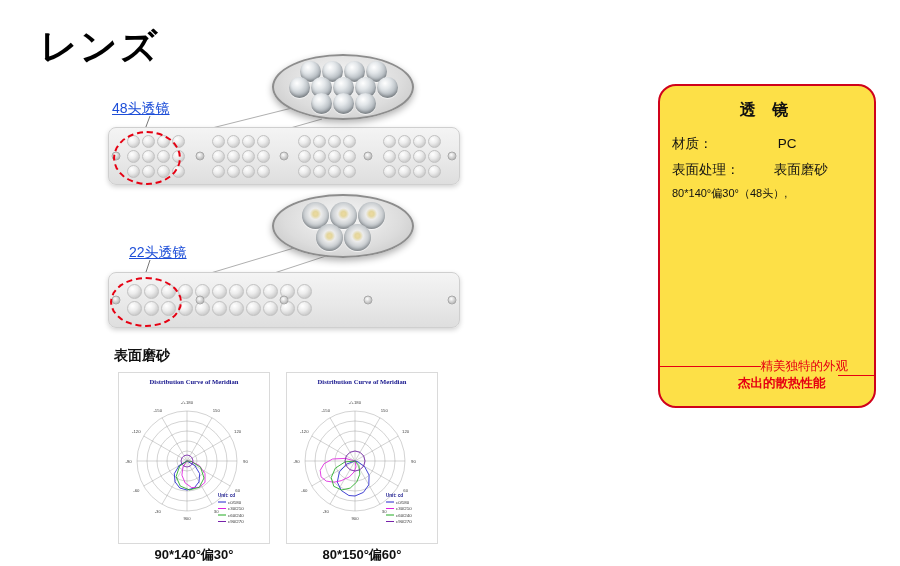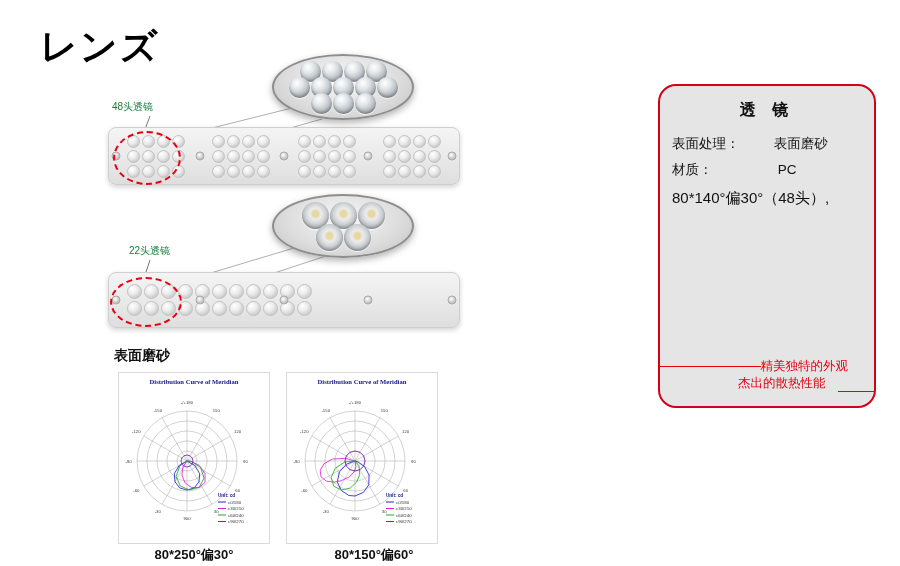--- a/index.html
+++ b/index.html
@@ -55,48 +55,48 @@
     width:27px;height:27px;
     background:radial-gradient(circle at 50% 44%, #ecd9a0 0%, #e4d69c 12%, #ececec 28%, #b9bfc4 68%, #8f969c 100%);
   }
   .dashed-ellipse{
     position:absolute;border:2px dashed #e60012;border-radius:50%;
     background:transparent;
   }
   #dash-1{left:113px;top:131px;width:64px;height:50px;}
   #dash-2{left:110px;top:277px;width:68px;height:46px;}
   .module-label{
-    position:absolute;font-size:10px;color:#15803d;
+    position:absolute;font-size:14px;color:#1d4ed8;text-decoration:underline;
   }
   #label-1{left:112px;top:100px;}
   #label-2{left:129px;top:244px;}
   #leader-lines{position:absolute;left:0;top:0;pointer-events:none;}
   
   .curves-title{position:absolute;left:114px;top:347px;font-size:14px;font-weight:700;}
   .chart{position:absolute;width:150px;height:170px;background:#fff;border:1px solid #dadada;}
   #chart-1{left:118px;top:372px;}
   #chart-2{left:286px;top:372px;}
   .chart-caption{position:absolute;width:152px;text-align:center;font-size:13px;font-weight:600;}
   #cap-1{left:118px;top:546px;}
-  #cap-2{left:298px;top:546px;}
+  #cap-2{left:286px;top:546px;}
   
   #info-box{
     position:absolute;left:658px;top:84px;width:218px;height:324px;
     border:2px solid #d0021b;border-radius:18px;box-sizing:border-box;
-    padding:12px 12px 10px;background:#e5e5e5;
+    padding:12px 12px 10px;background:#fde047;
   }
   .box-title{text-align:center;font-size:16px;font-weight:700;letter-spacing:6px;margin:2px 0 10px;}
   .spec-row{display:flex;font-size:13.5px;line-height:1.9;}
   .spec-label{white-space:nowrap;}
   .spec-value{flex:1;text-align:center;}
   .box-paragraph{font-size:13.5px;line-height:1.8;text-indent:2em;margin-top:2px;}
-  .box-option{font-size:15px;line-height:2.1;}
+  .box-option{font-size:11px;line-height:2.1;}
   .box-footer{position:absolute;left:0;right:0;bottom:14px;font-size:12.5px;}
   .footer-line1{display:flex;align-items:center;padding-right:26px;}
-  .footer-line2{display:flex;align-items:flex-end;gap:12px;padding-left:78px;}
+  .footer-line2{display:flex;align-items:flex-start;gap:12px;padding-left:78px;font-weight:bold;}
   .footer-rule{display:inline-block;height:0;border-top:1px solid #e60012;flex:1;}
 </style>
 </head>
 <body>
 
 <h1 class="page-title">レンズ</h1>
 
 <svg id="leader-lines" width="900" height="566">
   <line x1="150" y1="116" x2="144" y2="132" stroke="#666" stroke-width="0.9"></line>
   <line x1="172" y1="138" x2="292" y2="108" stroke="#9a9a9a" stroke-width="0.8"></line>
@@ -327,32 +327,32 @@
     <line x1="99" y1="129" x2="107" y2="129" stroke="#2222cc" stroke-width="1"></line>
     <text x="109" y="130.5" font-size="4.4" fill="#333" font-family="&quot;Liberation Sans&quot;, sans-serif">c0/180</text>
     <line x1="99" y1="135.5" x2="107" y2="135.5" stroke="#dd22dd" stroke-width="1"></line>
     <text x="109" y="137" font-size="4.4" fill="#333" font-family="&quot;Liberation Sans&quot;, sans-serif">c30/210</text>
     <line x1="99" y1="142" x2="107" y2="142" stroke="#22aa22" stroke-width="1"></line>
     <text x="109" y="143.5" font-size="4.4" fill="#333" font-family="&quot;Liberation Sans&quot;, sans-serif">c60/240</text>
     <line x1="99" y1="148.5" x2="107" y2="148.5" stroke="#7722aa" stroke-width="1"></line>
     <text x="109" y="150" font-size="4.4" fill="#333" font-family="&quot;Liberation Sans&quot;, sans-serif">c90/270</text>
   </svg>
 
-<div class="chart-caption" id="cap-1">80*250°偏30°</div>
+<div class="chart-caption" id="cap-1">90*140°偏30°</div>
 <div class="chart-caption" id="cap-2">80*150°偏60°</div>
 
 <div id="info-box" style="border-color: rgb(208, 2, 27);">
   <div class="box-title">透 镜</div>
   <div class="spec-row">
+    <span class="spec-label">材质：</span>
+    <span class="spec-value">PC</span>
+  </div>
+  <div class="spec-row">
     <span class="spec-label">表面处理：</span>
     <span class="spec-value">表面磨砂</span>
-  </div>
-  <div class="spec-row">
-    <span class="spec-label">材质：</span>
-    <span class="spec-value">PC</span>
   </div>
   <div class="box-option">80*140°偏30°（48头）,</div>
   <div class="box-footer" style="color: rgb(230, 0, 18);">
     <div class="footer-line1">
       <span class="footer-rule" style="border-top-color: rgb(230, 0, 18);"></span>
       <span>精美独特的外观</span>
     </div>
     <div class="footer-line2">
       <span>杰出的散热性能</span>
       <span class="footer-rule" style="border-top-color: rgb(230, 0, 18);"></span>

